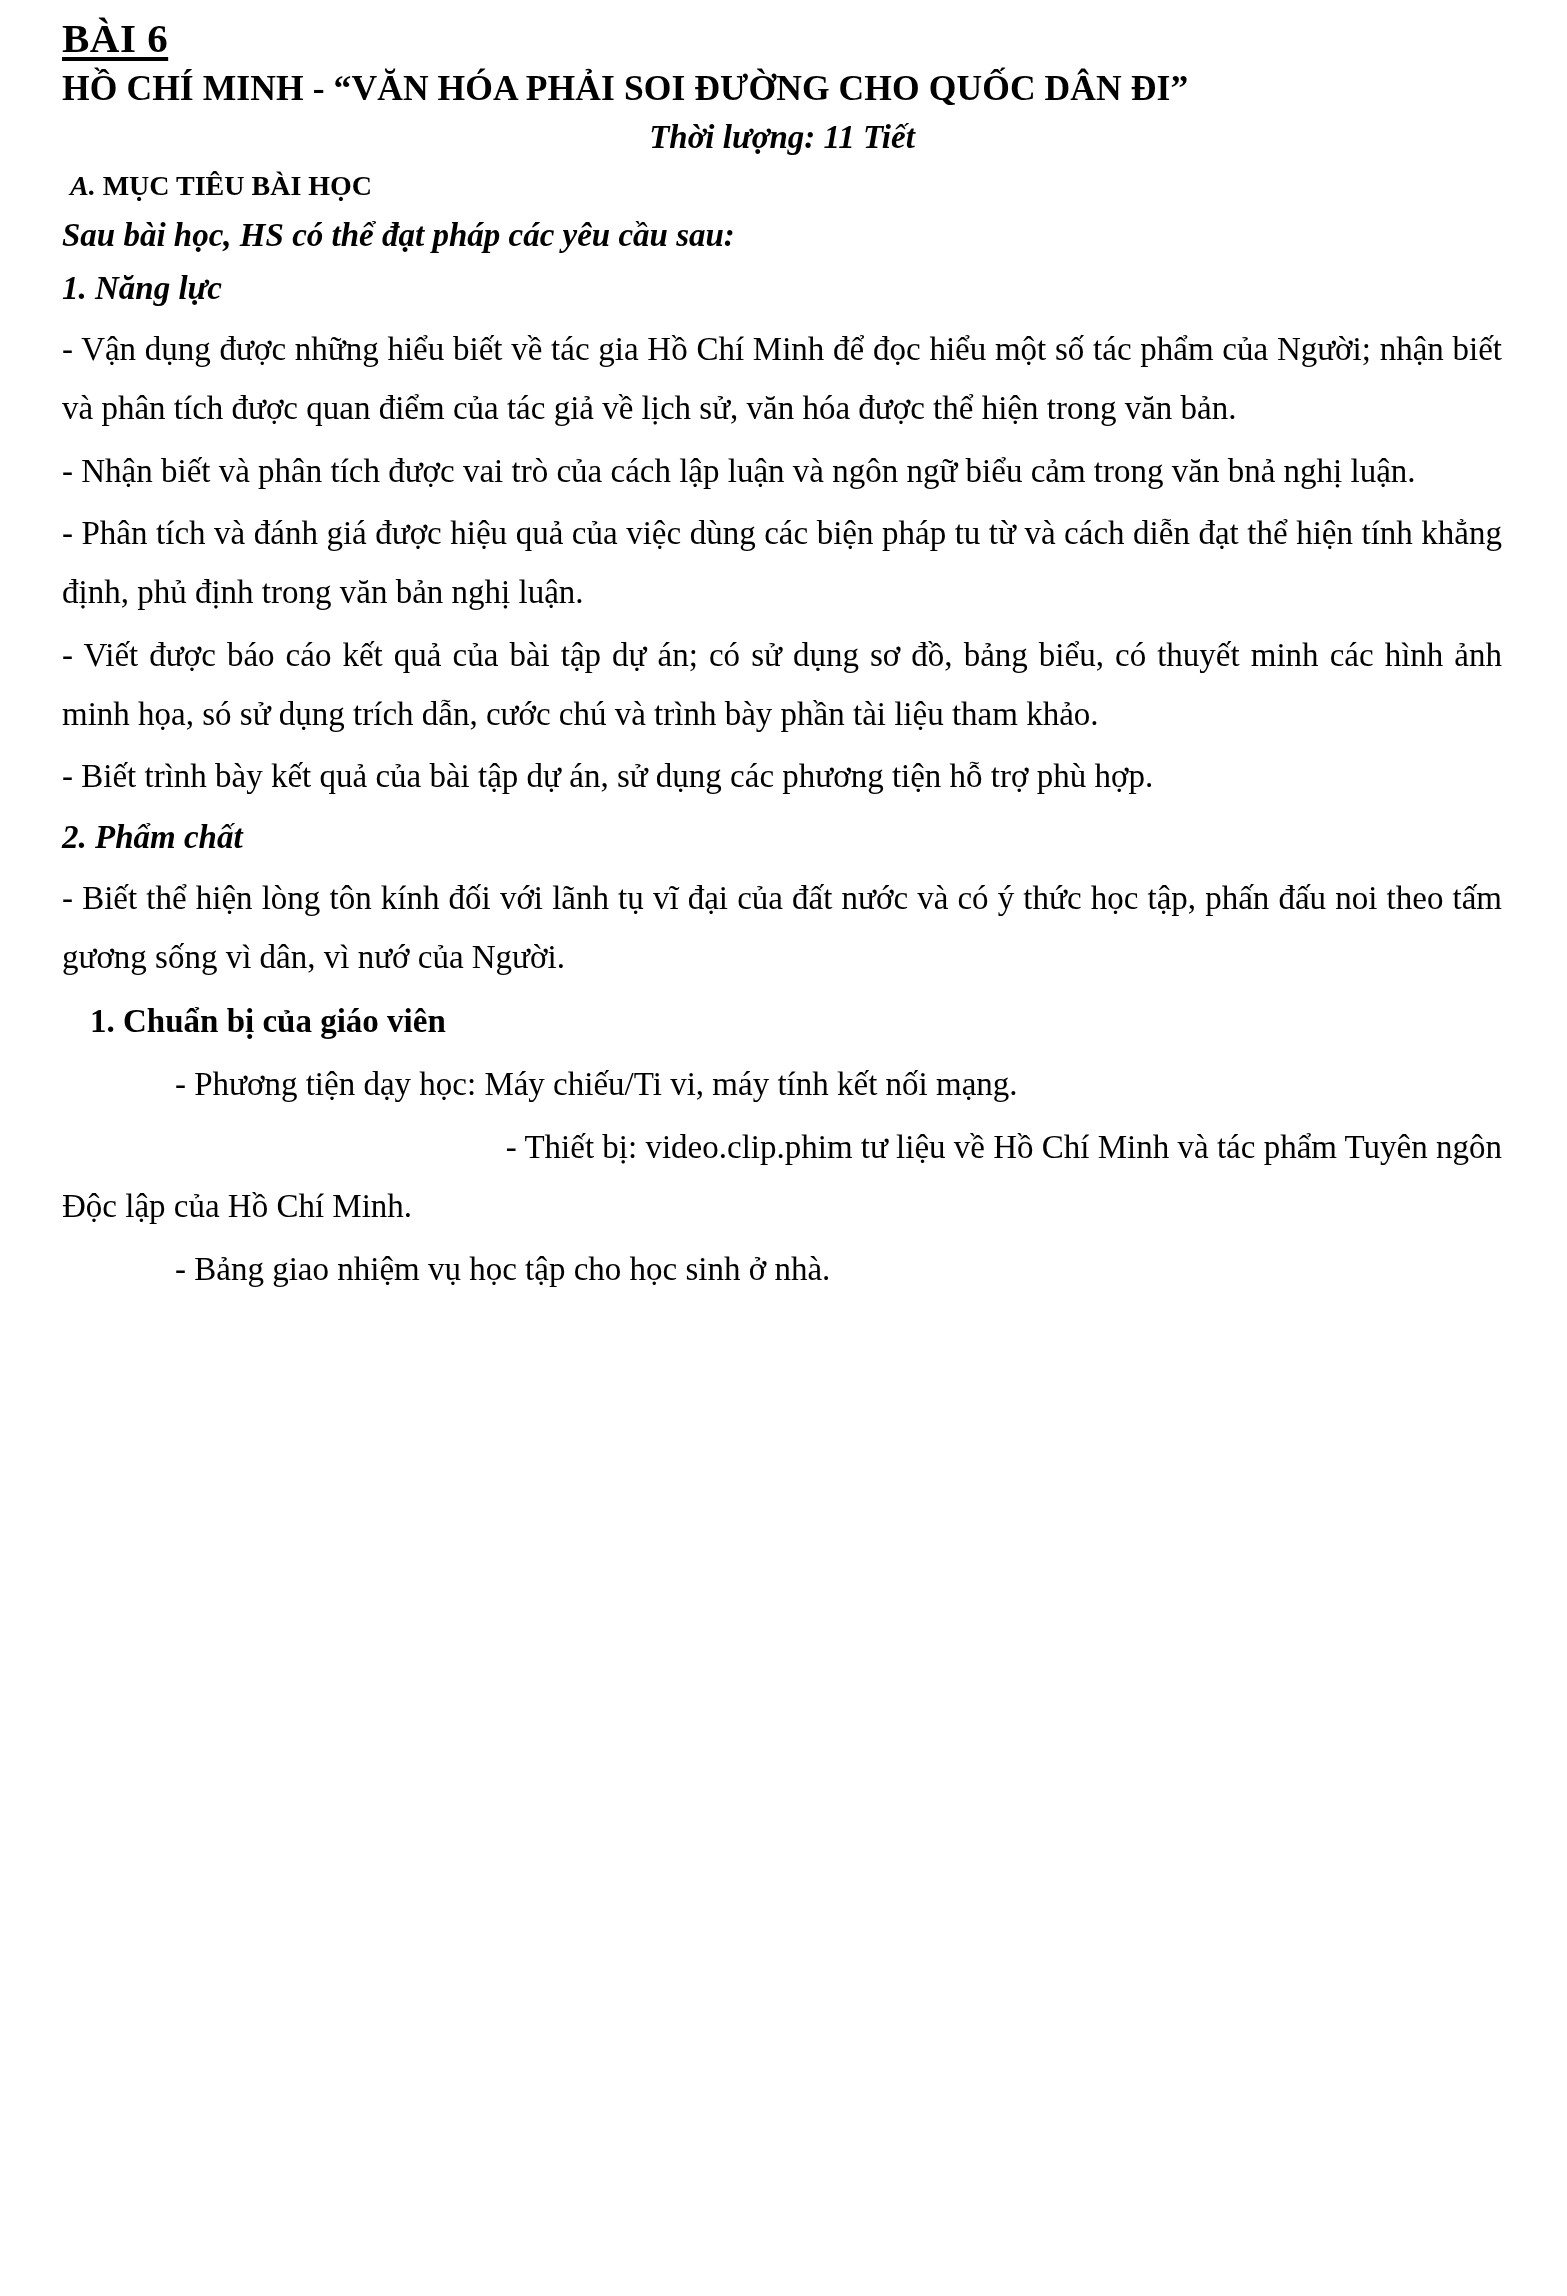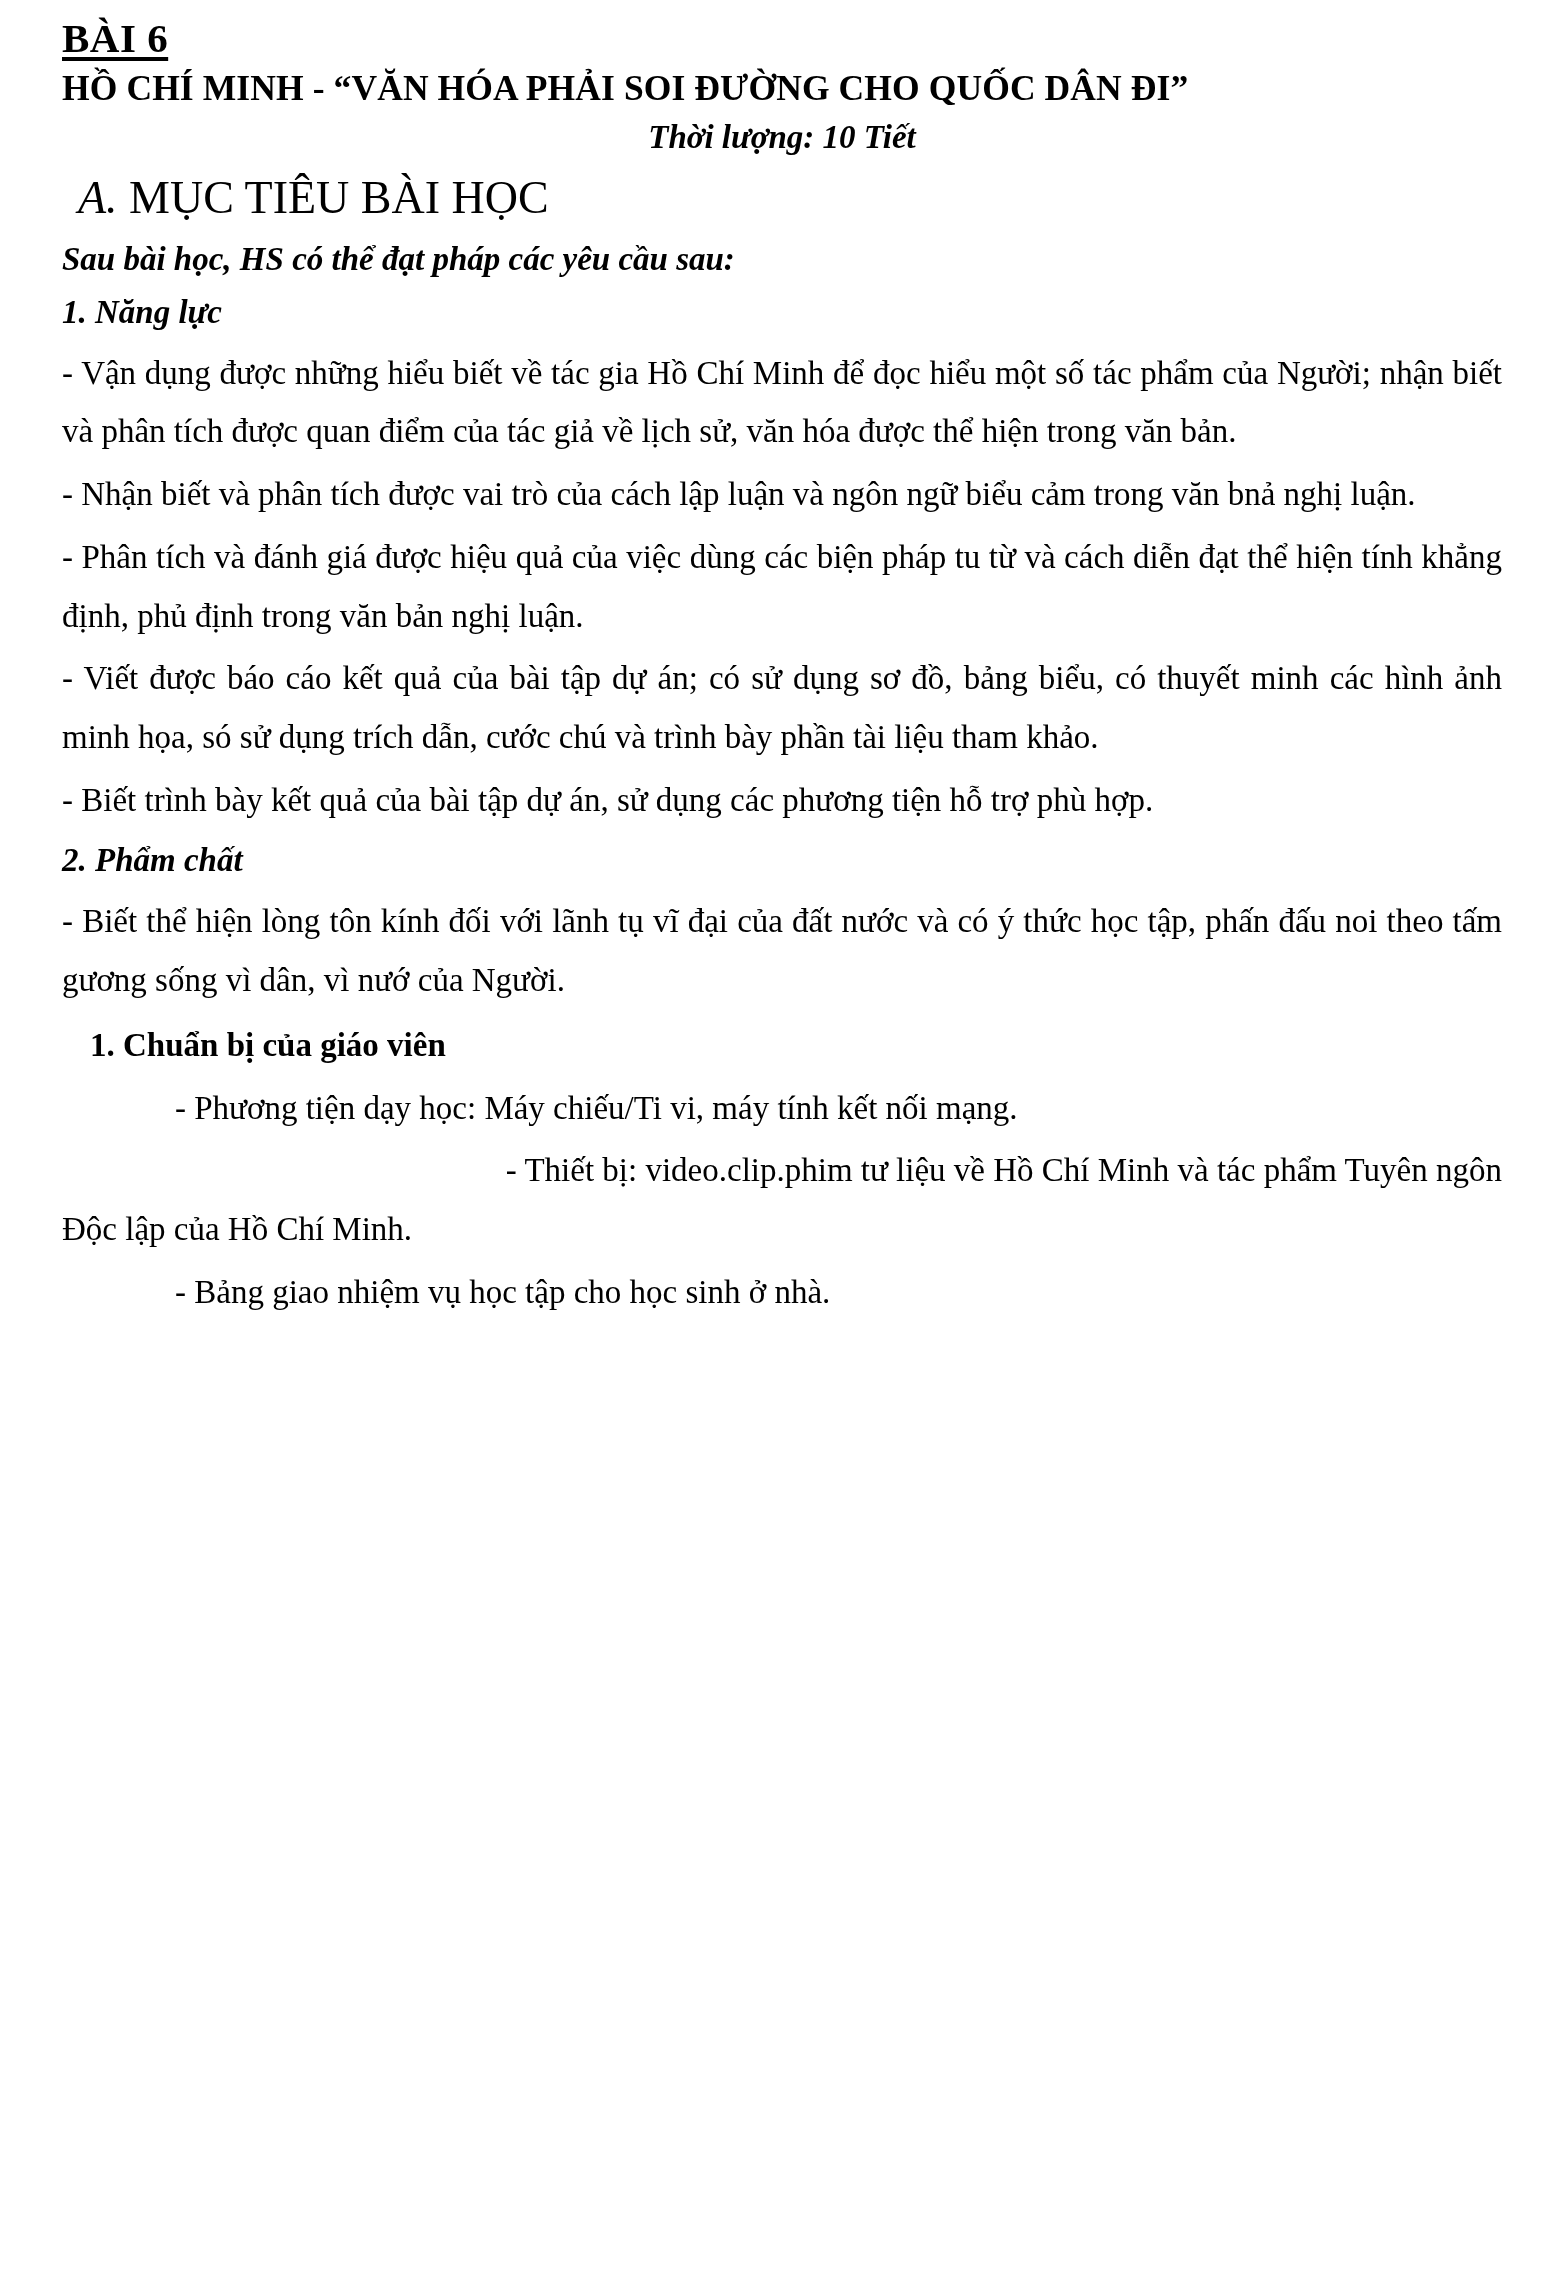--- a/index.html
+++ b/index.html
@@ -54,24 +54,24 @@
   .doc-subtitle {
     font-size: 33px;
     font-weight: bold;
     font-style: italic;
     text-align: center;
     line-height: 1.25;
     margin: 0 0 10px 0;
   }
 
   .sec-heading {
-    font-size: 46px;
-    font-weight: normal;
+    font-size: 28px;
+    font-weight: bold;
     line-height: 1.3;
-    margin: 8px 0 8px 16px;
+    margin: 8px 0 8px 8px;
     text-align: left;
   }
   .sec-heading .lead-italic {
     font-style: italic;
   }
 
   .sub-heading {
     font-size: 33px;
     font-weight: bold;
     font-style: italic;
@@ -129,21 +129,21 @@
 </head>
 <body>
 
 <div class="page">
   <div class="content">
 
     <div class="bai-heading"><span class="ul">BÀI 6</span></div>
 
     <div class="doc-title">HỒ CHÍ MINH - “VĂN HÓA PHẢI SOI ĐƯỜNG CHO QUỐC DÂN ĐI”</div>
 
-    <div class="doc-subtitle">Thời lượng: 10 Tiết</div>
+    <div class="doc-subtitle">Thời lượng: 11 Tiết</div>
 
     <div class="sec-heading"><span class="lead-italic">A.</span> <span>MỤC TIÊU BÀI HỌC</span></div>
 
     <div class="sub-heading">Sau bài học, HS có thể đạt pháp các yêu cầu sau:</div>
 
     <div class="sub-heading">1. Năng lực</div>
 
     <div class="para">- Vận dụng được những hiểu biết về tác gia Hồ Chí Minh để đọc hiểu một số tác phẩm của Người; nhận biết và phân tích được quan điểm của tác giả về lịch sử, văn hóa được thể hiện trong văn bản.</div>
     <div class="para">- Nhận biết và phân tích được vai trò của cách lập luận và ngôn ngữ biểu cảm trong văn bnả nghị luận.</div>
     <div class="para">- Phân tích và đánh giá được hiệu quả của việc dùng các biện pháp tu từ và cách diễn đạt thể hiện tính khẳng định, phủ định trong văn bản nghị luận.</div>

